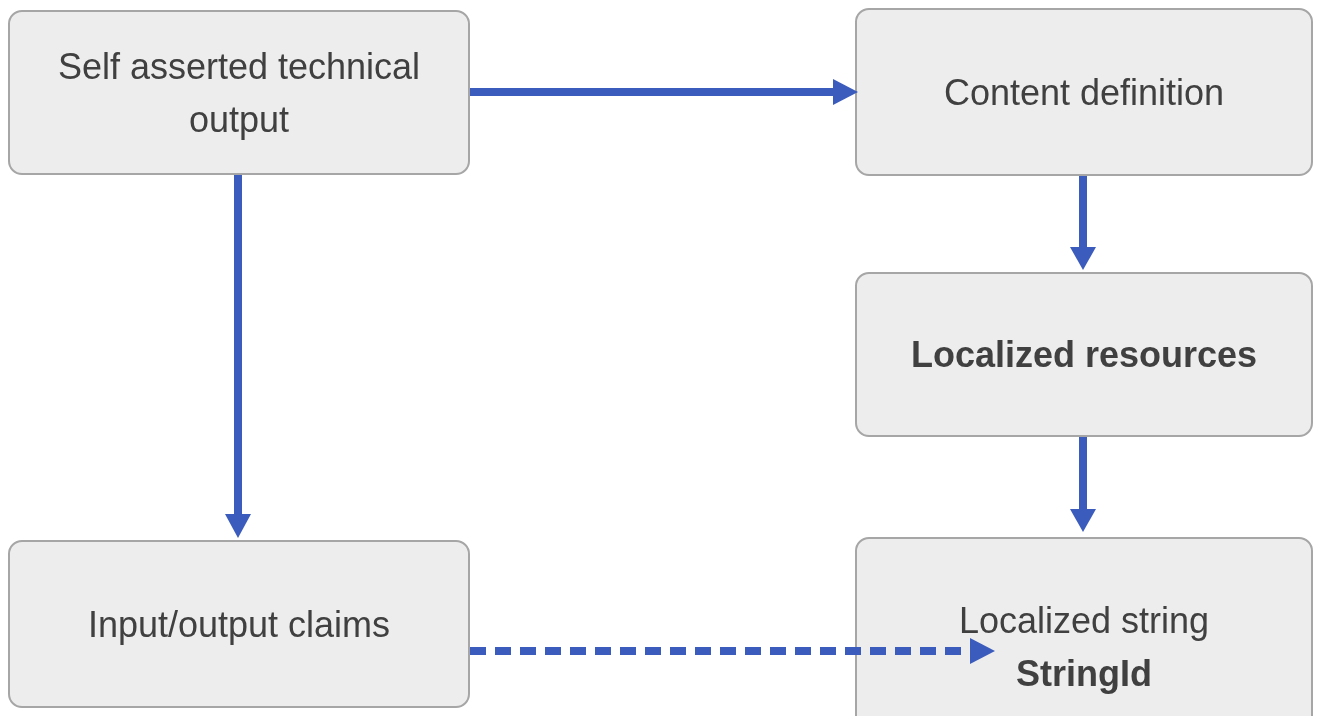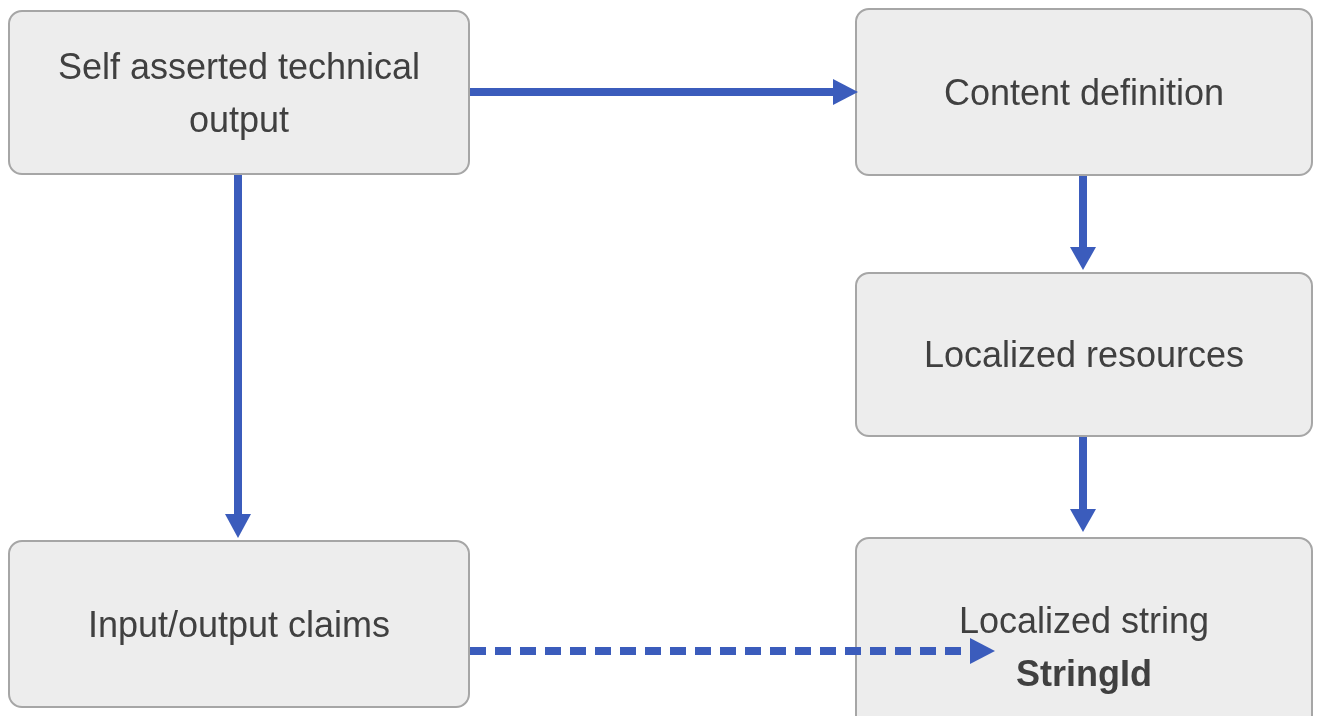--- a/index.html
+++ b/index.html
@@ -35,21 +35,21 @@
     text-align: center;
     color: var(--text);
     font-size: 36px;
     line-height: 53px;
   }
   .node .line { display: block; white-space: nowrap; }
   .node .bold { font-weight: bold; }
 
   .node-self-asserted        { left: 8px;   top: 10px;  width: 462px; height: 165px; }
   .node-content-definition   { left: 855px; top: 8px;   width: 458px; height: 168px; text-align: center; }
-  .node-localized-resources  { left: 855px; top: 272px; width: 458px; height: 165px; }
+  .node-localized-resources  { left: 855px; top: 272px; width: 458px; height: 165px; font-weight: bold; }
   .node-claims-transformation{ left: 8px;   top: 540px; width: 462px; height: 168px; }
   .node-localized-string     { left: 855px; top: 537px; width: 458px; height: 220px; }
 
   .edges-layer {
     position: absolute;
     left: 0; top: 0;
     width: 1320px;
     height: 716px;
     pointer-events: none;
     z-index: 5;

